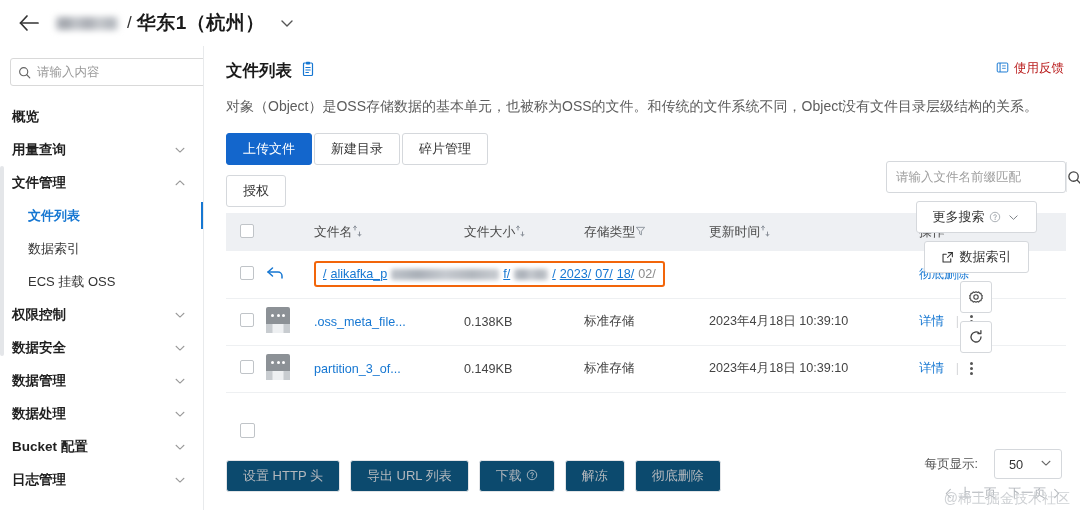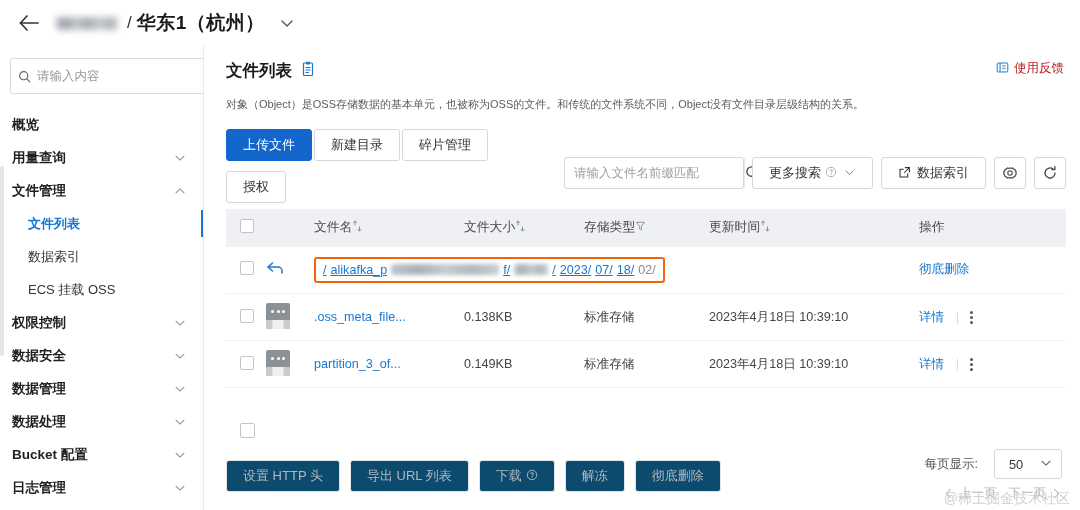--- a/index.html
+++ b/index.html
@@ -46,21 +46,21 @@
   .sidebar {
     width: 204px; flex: 0 0 204px;
     background: #fff;
     border-right: 1px solid #e8eaec;
     position: relative;
     padding-top: 12px;
     overflow: hidden;
   }
   .side-search-row { display: flex; align-items: center; gap: 7px; padding: 0 12px 0 10px; }
   .side-search {
-    flex: 1; height: 36px;
+    flex: 1; height: 28px;
     border: 1px solid #d9d9d9; border-radius: 3px;
     display: flex; align-items: center; padding: 0 7px;
     background: #fff;
   }
   .side-search svg { flex: 0 0 auto; }
   .side-search input {
     border: none; outline: none; flex: 1;
     font-size: 12.5px; color: #555;
     font-family: "Liberation Sans", sans-serif;
     margin-left: 6px; background: transparent;
@@ -91,39 +91,39 @@
   }
 
   
   .main { flex: 1; background: #fff; position: relative; padding: 0 14px 0 22px; overflow: hidden; }
 
   .page-head { display: flex; align-items: flex-start; justify-content: space-between; padding-top: 14px; }
   .page-title-row { display: flex; align-items: center; gap: 9px; }
   .page-title { font-size: 16.5px; font-weight: bold; color: #1a1a1a; }
   .feedback { display: flex; align-items: center; gap: 5px; color: #b91c1c; font-size: 12.5px; cursor: pointer; padding-right: 2px; }
 
-  .page-desc { margin-top: 14px; font-size: 11px; color: #5c5c5c; line-height: 1.5; }
+  .page-desc { margin-top: 14px; font-size: 14px; color: #5c5c5c; line-height: 1.5; }
 
   
   .toolbar { margin-top: 16px; position: relative; height: 74px; }
   .btn-row { display: flex; gap: 2px; }
   .btn {
     height: 32px; padding: 0 16px;
     border: 1px solid #d5d8dc; border-radius: 3px;
     background: #fff; color: #333; font-size: 13px;
     display: inline-flex; align-items: center; justify-content: center;
     cursor: pointer; font-family: "Liberation Sans", sans-serif;
     white-space: nowrap;
   }
   .btn.primary { background: #1366cc; border-color: #1366cc; color: #fff; font-weight: 500; }
   .btn-row.second { margin-top: 10px; }
 
   .search-cluster {
     position: absolute; right: 0; top: 28px;
-    display: flex; align-items: center; gap: 8px;
+    display: flex; align-items: center; gap: 8px; flex-direction: column;
   }
   .search-box {
     height: 32px; width: 180px;
     border: 1px solid #d5d8dc; border-radius: 3px;
     display: flex; align-items: center; background: #fff;
   }
   .search-box input {
     flex: 1; border: none; outline: none; background: transparent;
     font-size: 12.5px; color: #444; padding: 0 9px;
     font-family: "Liberation Sans", sans-serif;

